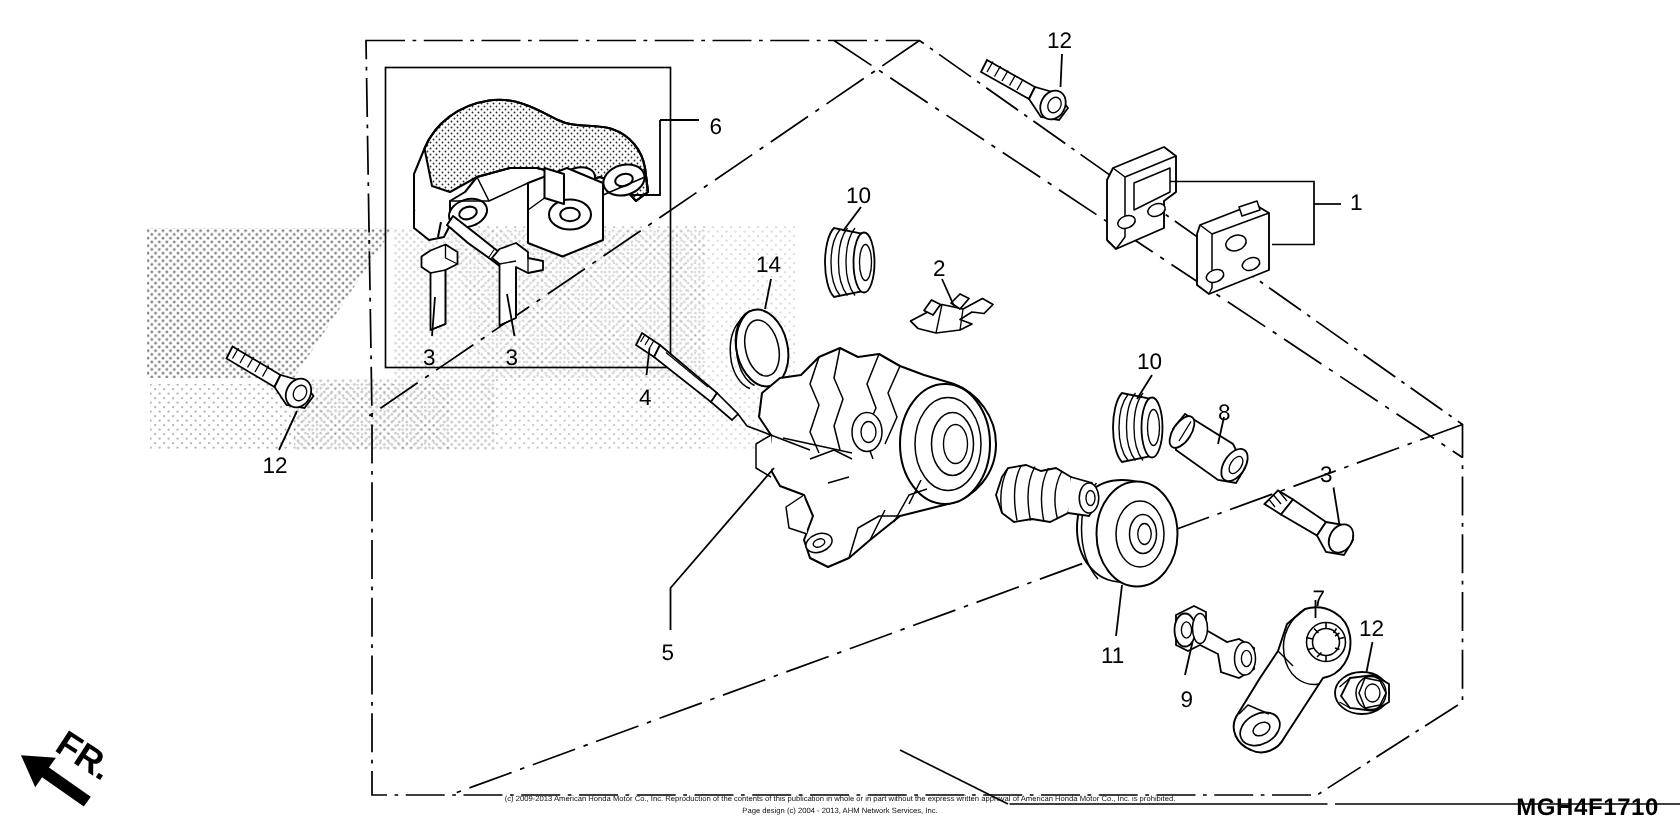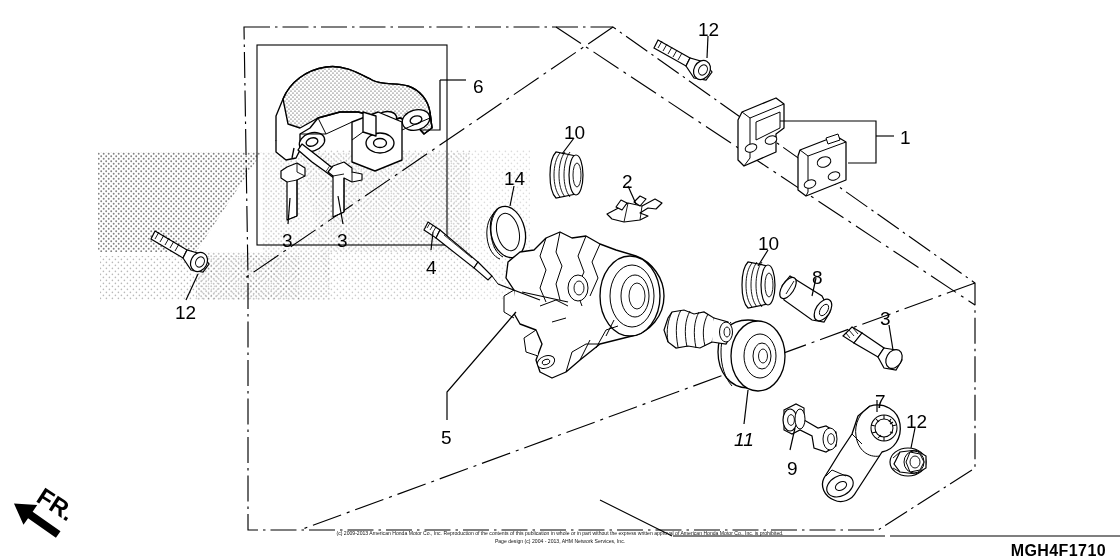--- a/index.html
+++ b/index.html
@@ -1,21 +1,21 @@
 <!DOCTYPE html>
 <html><head>
 <meta charset="utf-8">
 <title>Parts Diagram</title>
 <style>
   html,body{margin:0;padding:0;background:#ffffff;}
   body{width:1120px;height:560px;font-family:"Liberation Sans",sans-serif;color:#000;overflow:hidden;}
   #stage{position:relative;width:1120px;height:560px;background:#fff;}
   #art{position:absolute;left:0;top:0;width:1120px;height:560px;}
-  .num{position:absolute;font-family:"Liberation Sans",sans-serif;font-size:19px;font-weight:400;color:#000;line-height:1;letter-spacing:0px;}
-  #partno{position:absolute;right:14px;bottom:0;font-size:16px;font-weight:700;letter-spacing:.4px;font-family:"Liberation Sans",sans-serif;}
+  .num{position:absolute;font-family:"Liberation Sans",sans-serif;font-size:15px;font-weight:400;color:#000;line-height:1;letter-spacing:0px;}
+  #partno{position:absolute;right:14px;bottom:12px;font-size:16px;font-weight:700;letter-spacing:.4px;font-family:"Liberation Sans",sans-serif;}
   #copy{position:absolute;left:0;right:0;bottom:14px;text-align:center;}
   #copy .l1{font-size:5.1px;letter-spacing:0px;color:#111;white-space:nowrap;line-height:1.55;}
   #copy .l2{font-size:5.1px;letter-spacing:0px;color:#111;white-space:nowrap;line-height:1.55;}
 </style>
 </head>
 <body>
 
 <div id="stage">
 
   <svg id="art" viewBox="0 0 1120 560">
@@ -374,21 +374,21 @@
   <div class="num" style="left:282px;top:231px;"><span>3</span></div>
   <div class="num" style="left:337px;top:231px;"><span>3</span></div>
   <div class="num" style="left:426px;top:258px;"><span>4</span></div>
   <div class="num" style="left:441px;top:428px;"><span>5</span></div>
   <div class="num" style="left:473px;top:77px;"><span>6</span></div>
   <div class="num" style="left:875px;top:392px;"><span>7</span></div>
   <div class="num" style="left:812px;top:268px;"><span>8</span></div>
   <div class="num" style="left:787px;top:459px;"><span>9</span></div>
   <div class="num" style="left:564px;top:123px;"><span>10</span></div>
   <div class="num" style="left:758px;top:234px;"><span>10</span></div>
-  <div class="num" style="left:734px;top:430px;font-style:italic;"><span>11</span></div>
+  <div class="num" style="left:734px;top:430px;"><span>11</span></div>
   <div class="num" style="left:698px;top:20px;"><span>12</span></div>
   <div class="num" style="left:175px;top:303px;"><span>12</span></div>
   <div class="num" style="left:880px;top:309px;"><span>3</span></div>
   <div class="num" style="left:504px;top:169px;text-align:center;"><span>14</span></div>
   <div class="num" style="left:906px;top:412px;"><span>12</span></div>
 
   <div id="copy">
     <div class="l1">(c) 2009-2013 American Honda Motor Co., Inc. Reproduction of the contents of this publication in whole or in part without the express written approval of American Honda Motor Co., Inc. is prohibited.</div>
     <div class="l2">Page design (c) 2004 - 2013, AHM Network Services, Inc.</div>
   </div>

